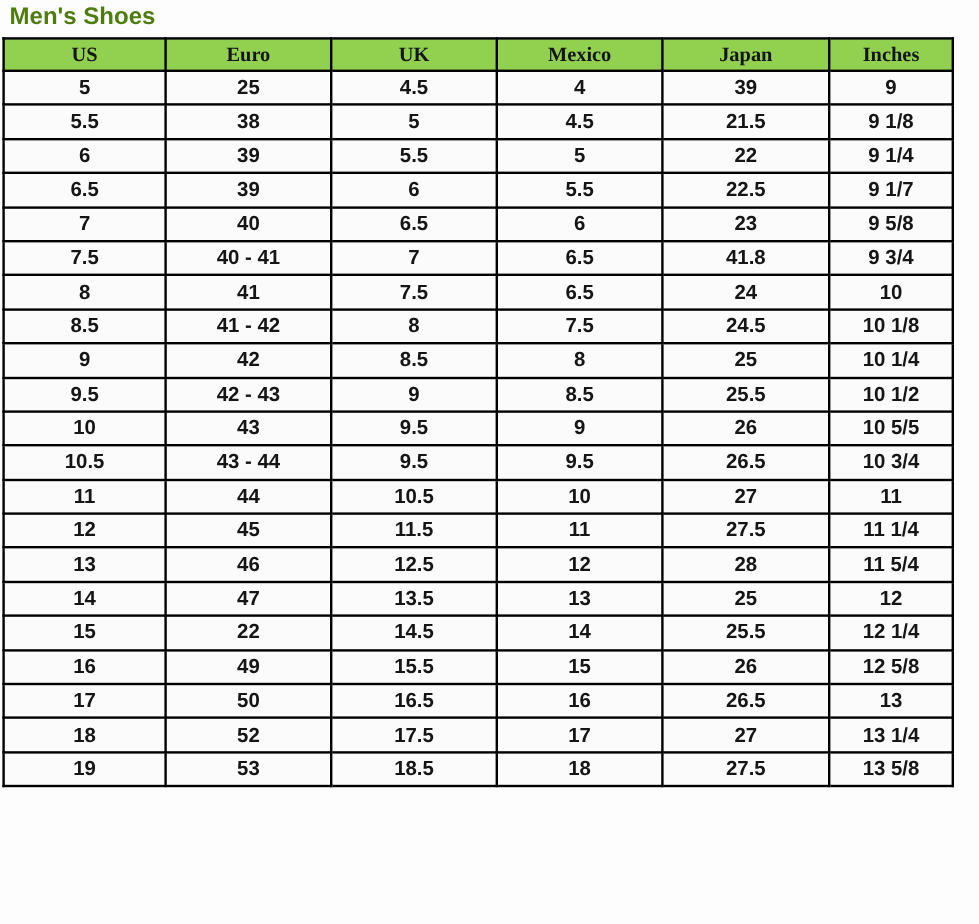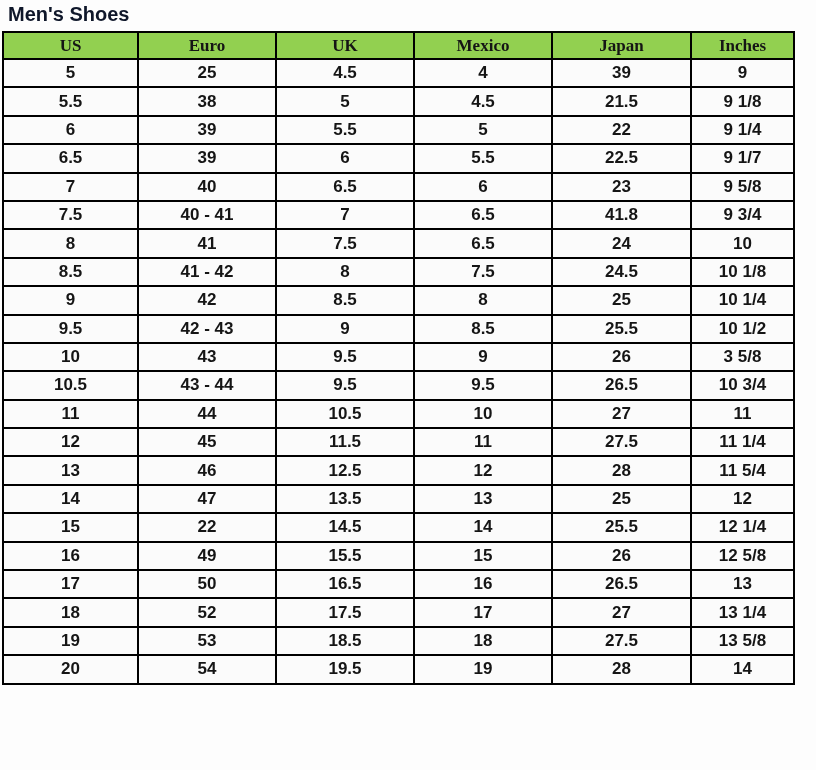--- a/index.html
+++ b/index.html
@@ -14,21 +14,21 @@
     position: relative;
     width: 816px;
     height: 770px;
   }
   .page-title {
     position: absolute;
     left: 8px;
     top: 3px;
     font-size: 20px;
     font-weight: bold;
-    color: #0f172a;
+    color: #4d7c0f;
     letter-spacing: 0px;
   }
   table.size-table {
     position: absolute;
     left: 2px;
     top: 31px;
     border-collapse: collapse;
     table-layout: fixed;
     width: 791px;
   }
@@ -163,21 +163,21 @@
           <td>8.5</td>
           <td>25.5</td>
           <td>10 1/2</td>
         </tr>
         <tr>
           <td>10</td>
           <td>43</td>
           <td>9.5</td>
           <td>9</td>
           <td>26</td>
-          <td>3 5/8</td>
+          <td>10 5/5</td>
         </tr>
         <tr>
           <td>10.5</td>
           <td>43 - 44</td>
           <td>9.5</td>
           <td>9.5</td>
           <td>26.5</td>
           <td>10 3/4</td>
         </tr>
         <tr>
@@ -245,23 +245,15 @@
           <td>13 1/4</td>
         </tr>
         <tr>
           <td>19</td>
           <td>53</td>
           <td>18.5</td>
           <td>18</td>
           <td>27.5</td>
           <td>13 5/8</td>
         </tr>
-        <tr>
-          <td>20</td>
-          <td>54</td>
-          <td>19.5</td>
-          <td>19</td>
-          <td>28</td>
-          <td>14</td>
-        </tr>
       </tbody>
   </table>
 </div>
 
 </body></html>

